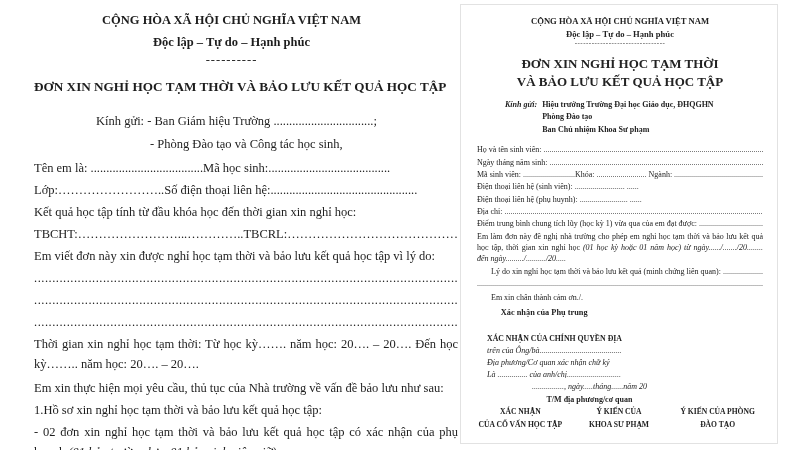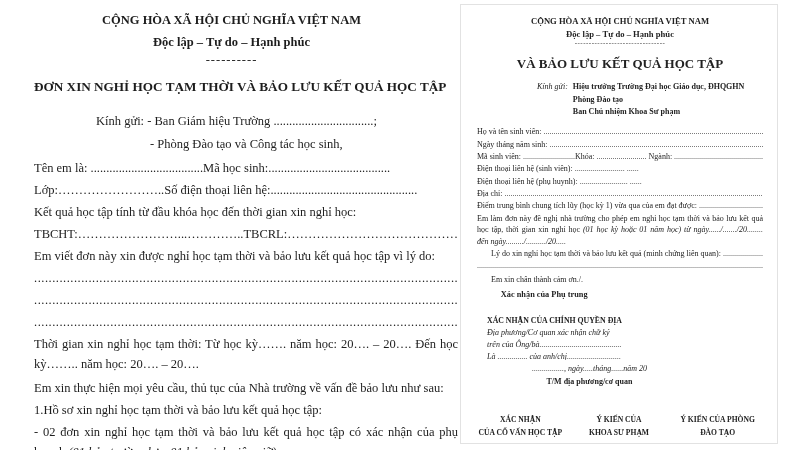--- a/index.html
+++ b/index.html
@@ -19,41 +19,41 @@
   
   .doc-right { position:absolute; left:460px; top:4px; width:318px; height:440px;
                background:#fff; border:1px solid #e2e2e2; padding:10px 14px 6px 16px;
                font-size:8px; line-height:1.42; color:#222; }
   .doc-right p { margin:0 0 1px 0; }
   .doc-right .hdr { text-align:center; font-weight:bold; font-size:8.6px; }
   .doc-right .sep { text-align:center; letter-spacing:.5px; font-size:7px; margin-top:-2px; }
   .doc-right .title { text-align:center; font-weight:bold; font-size:13px; line-height:1.3; }
   .doc-right .title-wrap { margin:7px 0 8px 0; }
   .kg-row { display:flex; margin:0 0 8px 28px; }
-  .kg-label { font-weight:normal; font-style:italic; margin-right:5px; white-space:nowrap;margin-left:32px; }
+  .kg-label { font-weight:bold; font-style:italic; margin-right:5px; white-space:nowrap; }
   .kg-list p { font-weight:bold; margin:0 0 1px 0; }
 
   .nw { white-space:nowrap; overflow:hidden; }
   .j { text-align:justify; }
   .b { font-weight:normal; }
   .i { font-style:italic; }
 
   .sign-row { display:flex; margin-top:4px; margin-bottom:14px; }
   .sign-col-parent { width:47%; text-align:center; }
   .sign-col-writer { width:53%; text-align:center; }
   .sign-col-parent .t, .sign-col-writer .t { font-weight:bold; font-size:8.3px; }
   .sign-note { font-style:italic; font-size:7.6px; }
 
   .authority { width:205px; margin-left:10px; }
   .authority .at { text-align:left; font-weight:bold; font-size:7.8px; line-height:1.35; }
   .authority p.ln { font-style:italic; margin:0; line-height:1.5; }
   .authority .date { text-align:center; font-style:italic; }
   .authority .tm { text-align:center; font-weight:bold; margin-top:1px; }
 
-  .footer-row { position:absolute; left:10px; right:10px; bottom:4px; display:flex; }
+  .footer-row { position:absolute; left:10px; right:10px; bottom:12px; display:flex; }
   .footer-col { flex:1; text-align:center; font-weight:bold; font-size:7.6px; line-height:1.5; }
 </style>
 </head>
 <body>
 
 <div class="doc-left">
   <p class="hdr">CỘNG HÒA XÃ HỘI CHỦ NGHĨA VIỆT NAM</p>
   <p class="hdr">Độc lập – Tự do – Hạnh phúc</p>
   <p class="sep">----------</p>
   <p class="title">ĐƠN XIN NGHỈ HỌC TẠM THỜI VÀ BẢO LƯU KẾT QUẢ HỌC TẬP</p>
@@ -78,20 +78,21 @@
   <p class="j" style="margin-top:2px;"><span>- 02 đơn xin nghỉ học tạm thời và bảo lưu kết quả học tập có xác nhận của phụ huynh </span><span class="i">(01 bản trường lưu, 01 bản sinh viên giữ);</span></p>
 
 </div>
 
 <div class="doc-right">
   <p class="hdr">CỘNG HÒA XÃ HỘI CHỦ NGHĨA VIỆT NAM</p>
   <p class="hdr">Độc lập – Tự do – Hạnh phúc</p>
   <p class="sep">--------------------------------</p>
 
   <div class="title-wrap">
+    <p class="title">ĐƠN XIN NGHỈ HỌC TẠM THỜI</p>
     <p class="title">VÀ BẢO LƯU KẾT QUẢ HỌC TẬP</p>
   </div>
 
   <div class="kg-row">
     <span class="kg-label">Kính gửi:</span>
     <div class="kg-list">
       <p>Hiệu trưởng Trường Đại học Giáo dục, ĐHQGHN</p>
       <p>Phòng Đào tạo</p>
       <p>Ban Chủ nhiệm Khoa Sư phạm</p>
     </div>
@@ -112,22 +113,22 @@
   <p style="padding-left:14px; margin-top:2px;">Em xin chân thành cảm ơn./.</p>
 
   <div class="sign-row">
     <div class="sign-col-parent">
       <p class="t">Xác nhận của Phụ trung</p>
     </div>
   </div>
 
   <div class="authority">
     <p class="at">XÁC NHẬN CỦA CHÍNH QUYỀN ĐỊA</p>
+    <p class="ln nw">trên của Ông/bà.........................................</p>
     <p class="ln">Địa phương/Cơ quan xác nhận chữ ký</p>
-    <p class="ln nw">trên của Ông/bà.........................................</p>
     <p class="ln nw">Là ............... của anh/chị...........................</p>
     <p class="ln date">................, ngày.....tháng......năm 20</p>
     <p class="tm">T/M địa phương/cơ quan</p>
 
   </div>
 
   <div class="footer-row">
     <div class="footer-col">
       <p>XÁC NHẬN</p>
       <p>CỦA CỐ VẤN HỌC TẬP</p>

